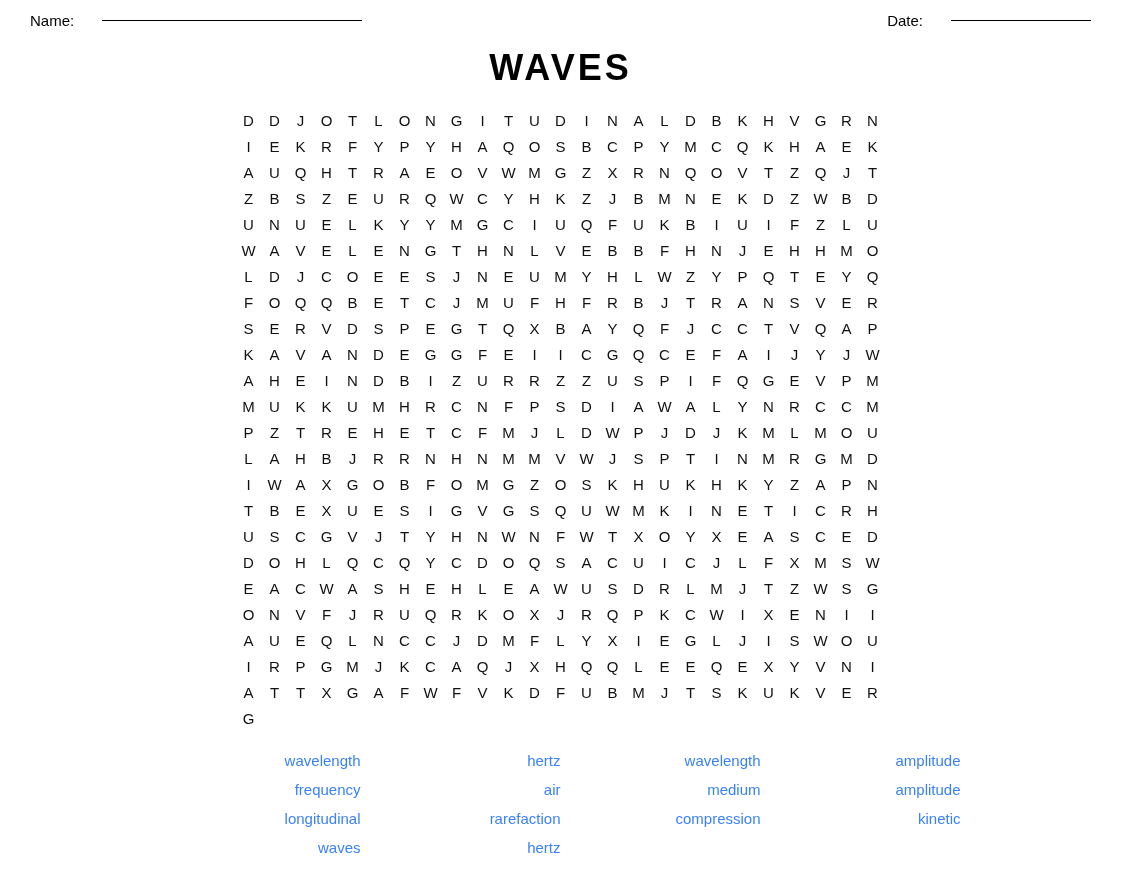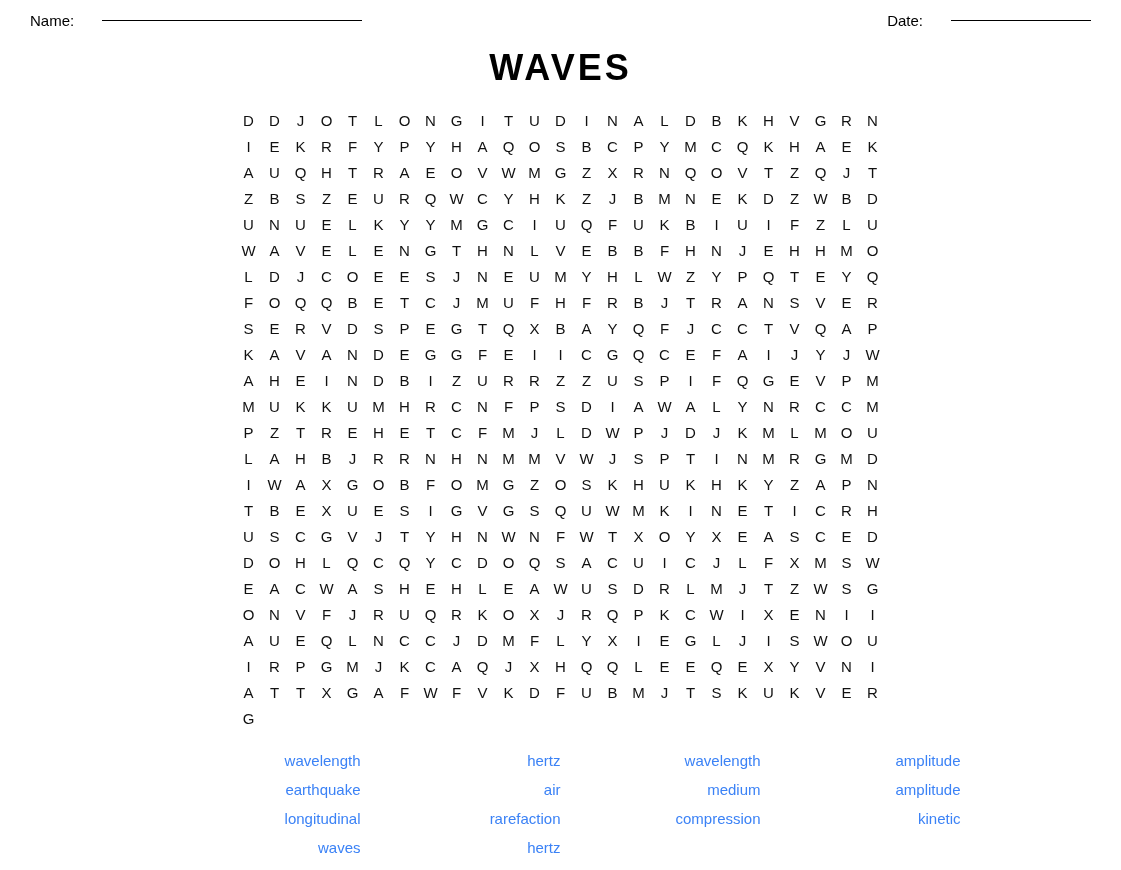--- a/index.html
+++ b/index.html
@@ -673,21 +673,21 @@
       <div class="cell">R</div>
       <div class="cell">G</div>
     </div>
 </div>
 
 <div class="word-list" id="word-list">
     <div class="word-item">wavelength</div>
     <div class="word-item">hertz</div>
     <div class="word-item">wavelength</div>
     <div class="word-item">amplitude</div>
-    <div class="word-item">earthquake</div>
+    <div class="word-item">frequency</div>
     <div class="word-item">air</div>
     <div class="word-item">medium</div>
     <div class="word-item">amplitude</div>
     <div class="word-item">longitudinal</div>
     <div class="word-item">rarefaction</div>
     <div class="word-item">compression</div>
     <div class="word-item">kinetic</div>
     <div class="word-item">waves</div>
     <div class="word-item">hertz</div>
   </div>

